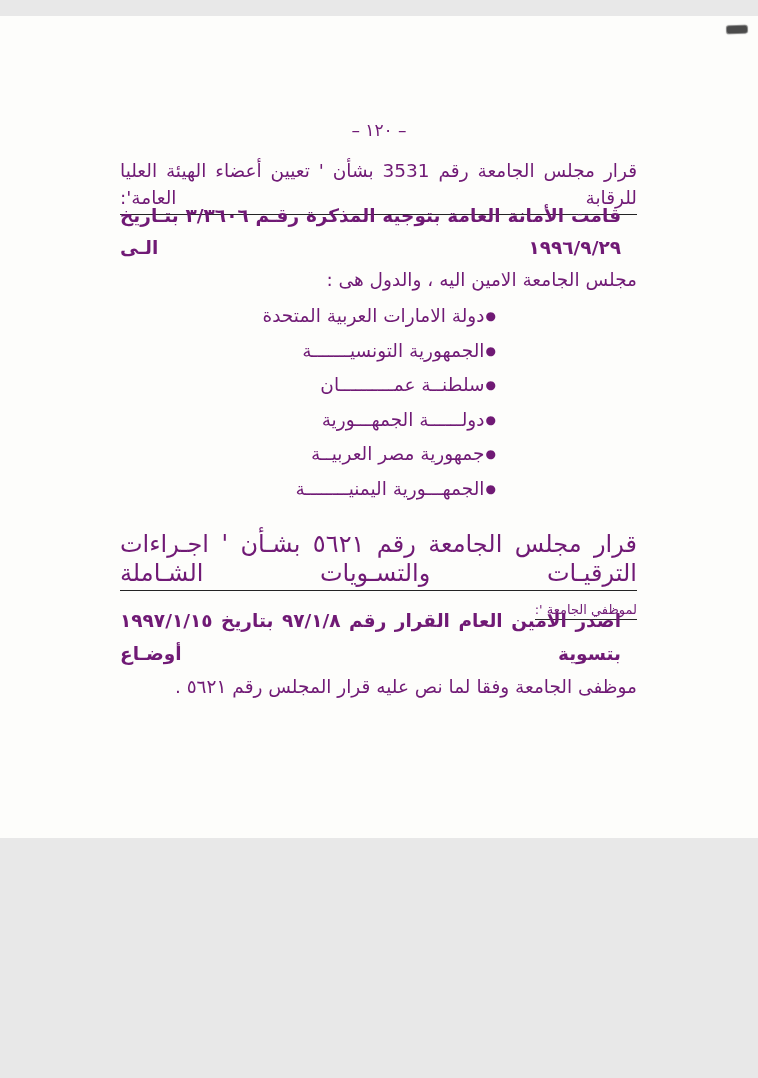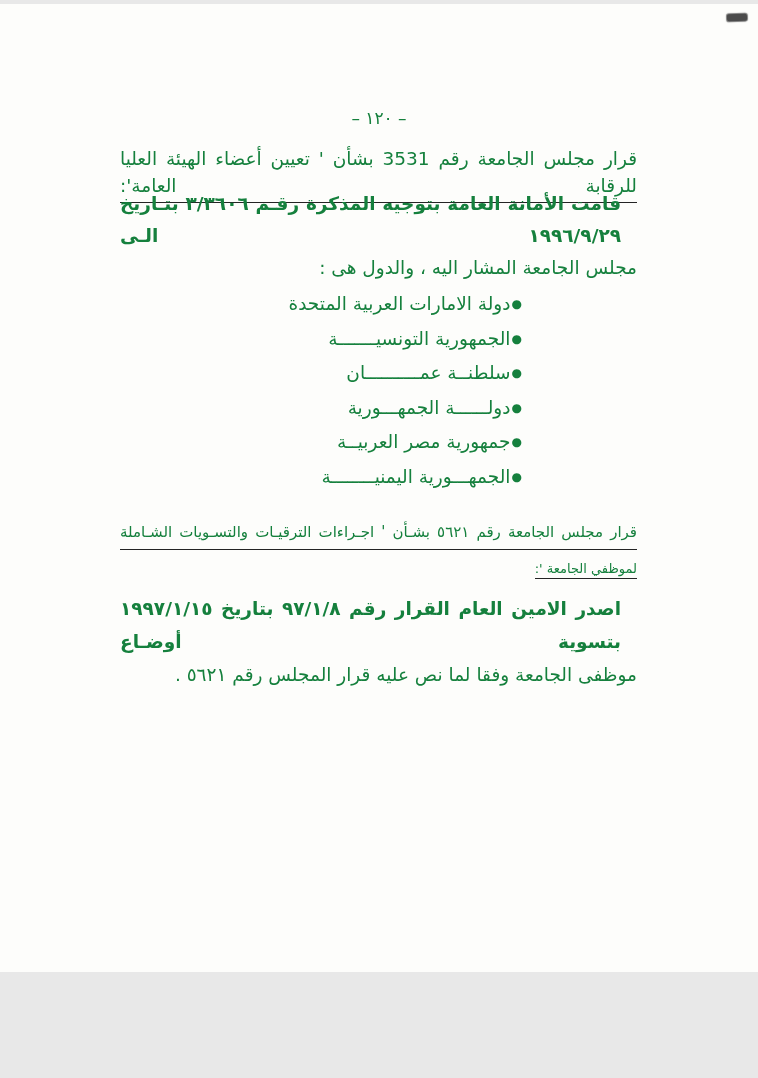--- a/index.html
+++ b/index.html
@@ -1,22 +1,22 @@
 <!DOCTYPE html>
 <html lang="ar"><head>
 <meta charset="utf-8">
 <style>
   html,body{margin:0;padding:0;background:#e8e8e8;}
   .page{
     position:relative;
-    width:758px;height:968px;
-    margin:4px auto;
+    width:758px;height:822px;
+    margin:16px auto;
     background:#fdfdfb;
     font-family:"DejaVu Sans","Liberation Sans",sans-serif;
-    color:#15803d;
+    color:#701a75;
     direction:rtl;
     overflow:hidden;
   }
   .smudge{
     position:absolute;top:10px;left:727px;width:20px;height:7px;
     background:#383838;border-radius:2px;transform:rotate(-2deg);
     box-shadow:0 0 1px 1px #6e6e6e;opacity:.9;
   }
   .page-number{
     position:absolute;top:104px;left:0;right:0;
@@ -32,31 +32,31 @@
   .para1{top:184px;}
   .para2{top:588px;}
   .pline{
     font-size:18.5px;line-height:31.8px;
     text-align:justify;text-align-last:justify;
   }
   .para2 .pline{line-height:33px;}
   .pline.first{padding-right:16px;font-weight:bold;}
   .pline.last{text-align:right;text-align-last:right;}
   .countries{
-    position:absolute;top:284px;right:236px;left:121px;
+    position:absolute;top:284px;right:262px;left:121px;
     list-style:none;margin:0;padding:0;
   }
   .countries li{
     font-size:18.5px;line-height:31.6px;
     text-align:right;white-space:nowrap;
   }
   .bullet{font-size:12px;display:inline-block;transform:translateY(-2px);margin-left:1px;}
   .h2block{top:514px;}
   .h2line1{
-    font-size:15px;line-height:29px;font-weight:normal;margin:0;
+    font-size:24px;line-height:29px;font-weight:normal;margin:0;
     text-align:justify;text-align-last:justify;
     padding-bottom:2px;border-bottom:1.6px solid #242424;
   }
   .h2line2{
     font-size:13px;line-height:29px;font-weight:normal;
     margin:4px 0 0 0;text-align:right;
   }
   .h2line2 .uline{border-bottom:1.6px solid #242424;padding-bottom:2px;}
 </style>
 </head>
@@ -65,21 +65,21 @@
 <div class="page">
 
   <div class="smudge"></div>
 
   <div class="page-number">– ١٢٠ –</div>
 
   <h1 class="block doc-heading">قرار مجلس الجامعة رقم 3531 بشأن ' تعيين أعضاء الهيئة العليا للرقابة العامة':</h1>
 
   <div class="block para1">
     <div class="pline first">قامت الأمانة العامة بتوجيه المذكرة رقـم ٣/٣٦٠٦ بتـاريخ ١٩٩٦/٩/٢٩ الـى</div>
-    <div class="pline last">مجلس الجامعة المشار اليه ، والدول هى :</div>
+    <div class="pline last">مجلس الجامعة الامين اليه ، والدول هى :</div>
   </div>
 
   <ul class="countries">
     <li><span class="bullet">●</span><span>دولة الامارات العربية المتحدة</span></li>
     <li><span class="bullet">●</span><span>الجمهورية التونسيـــــــة</span></li>
     <li><span class="bullet">●</span><span>سلطنــة عمــــــــــان</span></li>
     <li><span class="bullet">●</span><span>دولــــــة الجمهـــورية</span></li>
     <li><span class="bullet">●</span><span>جمهورية مصر العربيــة</span></li>
     <li><span class="bullet">●</span><span>الجمهـــورية اليمنيــــــــة</span></li>
   </ul>

